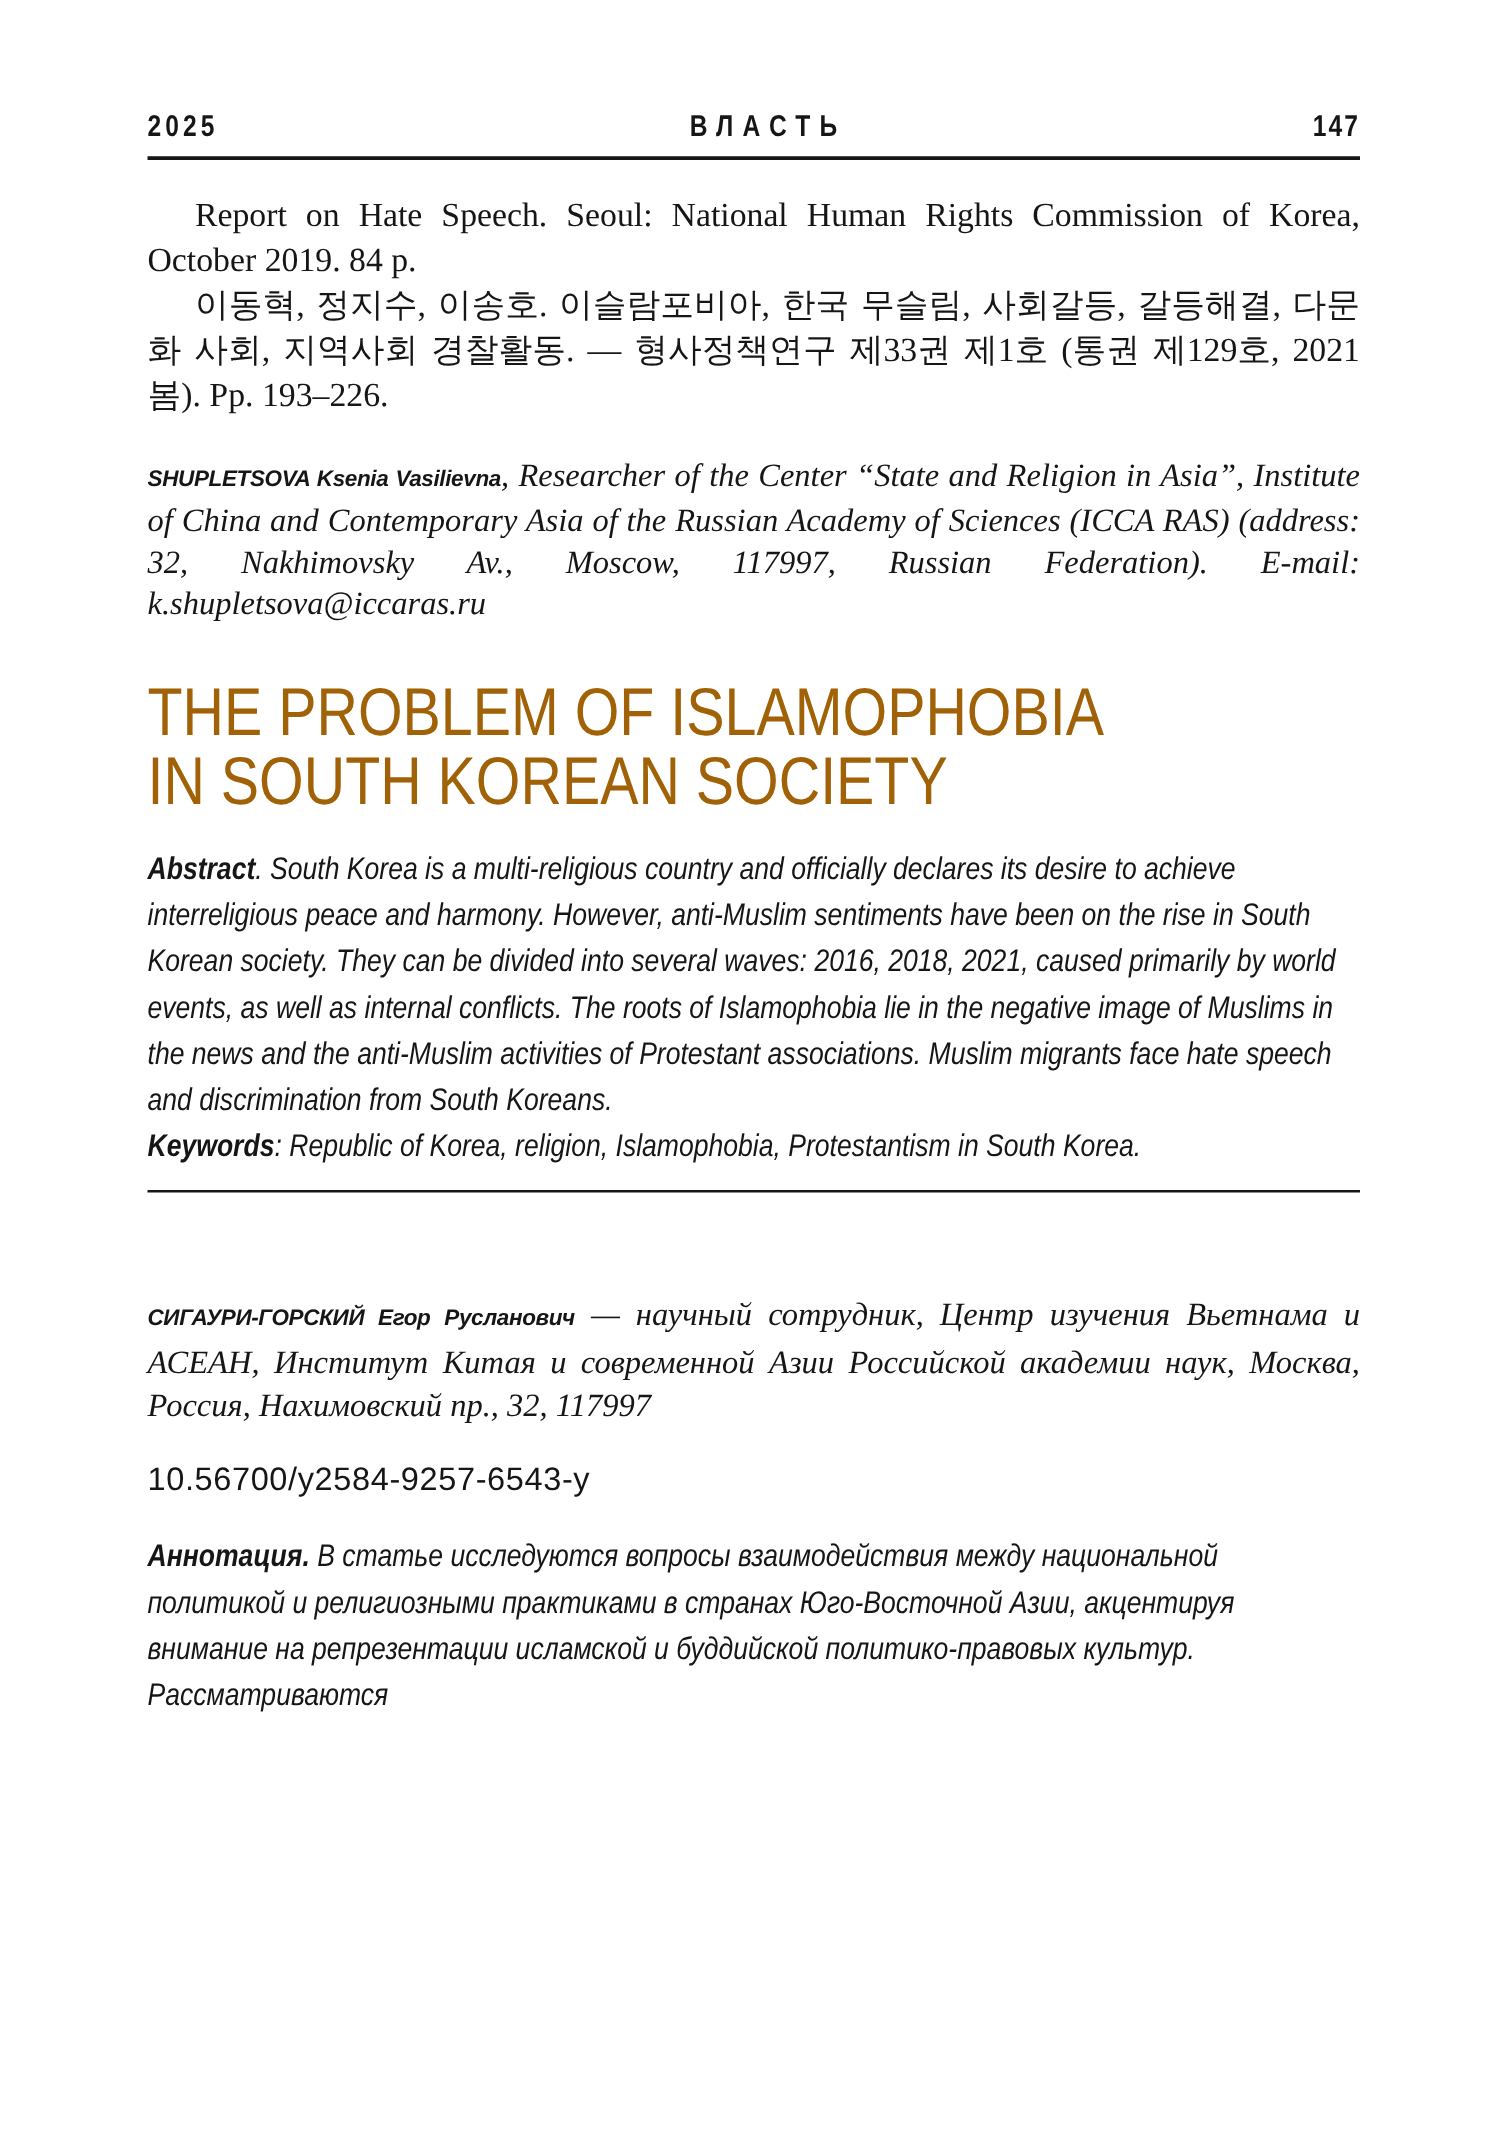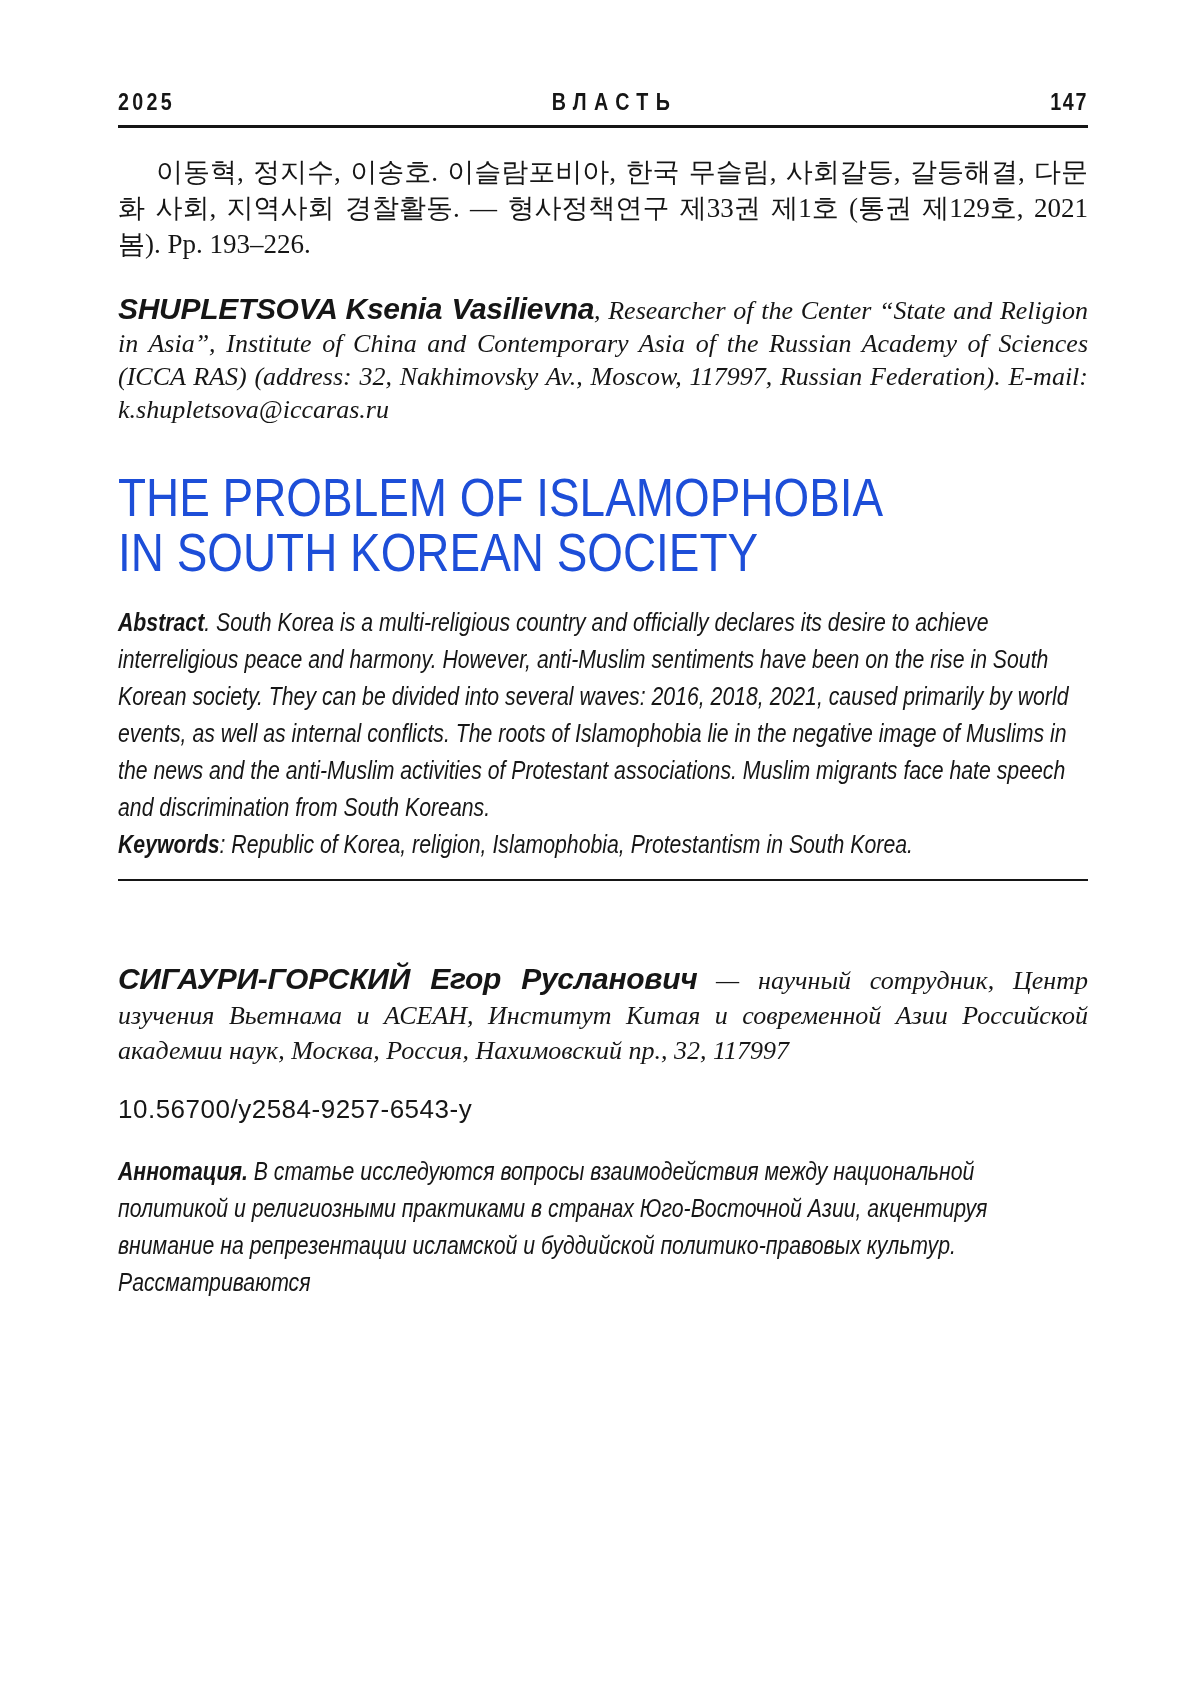--- a/index.html
+++ b/index.html
@@ -19,25 +19,25 @@
   .refs { margin-top:26px; font-family:"Liberation Serif",serif; font-size:27px;
           line-height:36px; text-align:justify; }
   .refs p { margin:0; text-indent:38px; }
 
   
   .author-block { font-family:"Liberation Serif",serif; font-style:italic; font-size:26px;
                   line-height:33px; text-align:justify; }
   .author-en { margin-top:30px; }
   .author-ru { margin-top:80px; line-height:35px; }
   .author-name { font-family:"Liberation Sans",sans-serif; font-weight:bold; font-style:italic;
-                 font-size:30px; letter-spacing:-0.3px; }
+                 font-size:18px; letter-spacing:-0.3px; }
 
   
   .title { font-family:"Liberation Sans",sans-serif; font-size:54px; line-height:55px;
-           font-weight:400; color:#1d4ed8; }
+           font-weight:400; color:#a16207; }
   .title-en { margin-top:44px; }
   .title-ru { margin-top:26px; }
   .title .line { transform:scaleX(0.85); transform-origin:0 50%; white-space:nowrap; }
 
   
   .cond-block { width:117.65%; transform:scaleX(0.85); transform-origin:0 0; }
   .sans-it { font-family:"Liberation Sans",sans-serif; font-style:italic; font-size:25px;
              line-height:37px; }
   .abstract { margin-top:24px; }
   .annotation { margin-top:28px; }
@@ -54,20 +54,21 @@
 
 <div class="page">
 
   <div class="runhead">
     <span class="hcond hy">2025</span>
     <span class="hcond hj">ВЛАСТЬ</span>
     <span class="hcond hp">147</span>
   </div>
 
   <div class="refs">
+    <p>Report on Hate Speech. Seoul: National Human Rights Commission of Korea, October 2019. 84 p.</p>
     <p>이동혁, 정지수, 이송호. 이슬람포비아, 한국 무슬림, 사회갈등, 갈등해결, 다문화 사회, 지역사회 경찰활동. — 형사정책연구 제33권 제1호 (통권 제129호, 2021 봄). Pp. 193–226.</p>
   </div>
 
   <p class="author-block author-en"><span class="author-name">SHUPLETSOVA Ksenia Vasilievna</span><span>, Researcher of the Center “State and Religion in Asia”, Institute of China and Contemporary Asia of the Russian Academy of Sciences (ICCA RAS) (address: 32, Nakhimovsky Av., Moscow, 117997, Russian Federation). E-mail: k.shupletsova@iccaras.ru</span></p>
 
   <div class="title title-en">
     <div class="line">THE PROBLEM OF ISLAMOPHOBIA</div>
     <div class="line">IN SOUTH KOREAN SOCIETY</div>
   </div>
 

